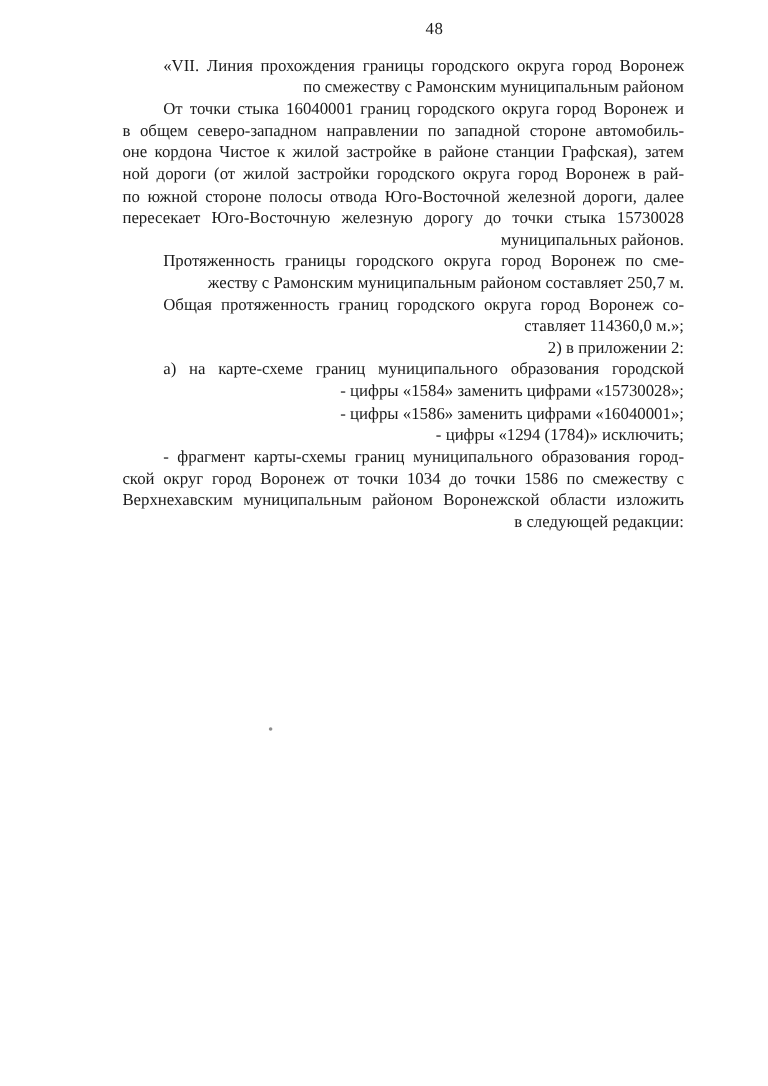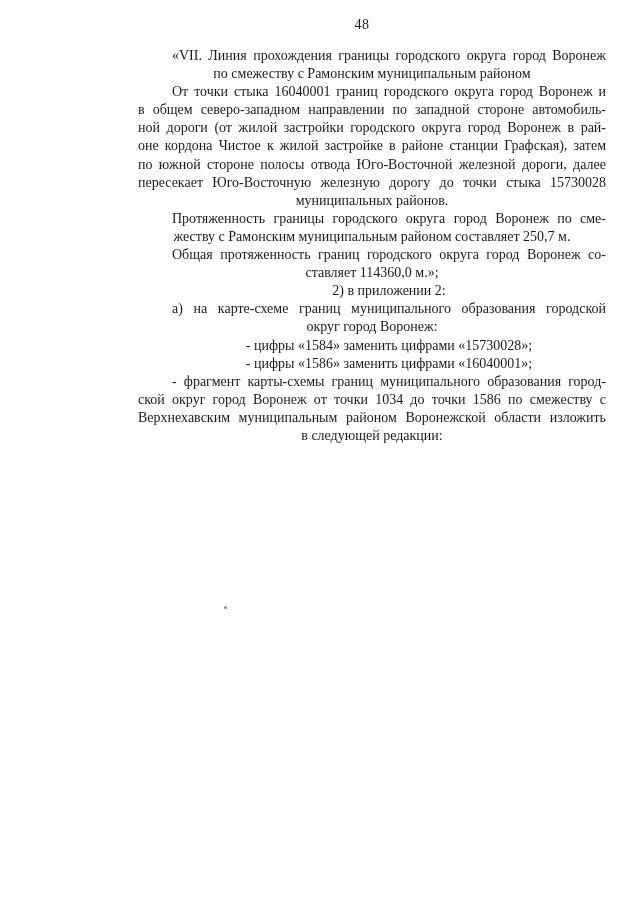--- a/index.html
+++ b/index.html
@@ -28,25 +28,24 @@
     font-size: 14px;
     letter-spacing: 0.5px;
   }
   .text-block {
     position: absolute;
     top: 47px;
     left: 102px;
     width: 468px;
     font-size: 14px;
     line-height: 18.1px;
-    margin-left: 36px;
   }
   .line {
     white-space: normal;
-    text-align: center;
+    text-align: right;
   }
   .line.fill {
     text-align: justify;
     text-align-last: justify;
   }
   .line.indent {
     text-indent: 34px;
   }
   .scan-speck {
     position: absolute;
@@ -62,34 +61,34 @@
 <body>
 
 <div class="page">
   <div class="page-number">48</div>
 
   <div class="text-block">
       <div class="line indent fill">«VII. Линия прохождения границы городского округа город Воронеж</div>
       <div class="line">по смежеству с Рамонским муниципальным районом</div>
       <div class="line indent fill">От точки стыка 16040001 границ городского округа город Воронеж и</div>
       <div class="line fill">в общем северо-западном направлении по западной стороне автомобиль-</div>
+      <div class="line fill">оне кордона Чистое к жилой застройке в районе станции Графская), затем</div>
       <div class="line fill">ной дороги (от жилой застройки городского округа город Воронеж в рай-</div>
-      <div class="line fill">оне кордона Чистое к жилой застройке в районе станции Графская), затем</div>
       <div class="line fill">по южной стороне полосы отвода Юго-Восточной железной дороги, далее</div>
       <div class="line fill">пересекает Юго-Восточную железную дорогу до точки стыка 15730028</div>
       <div class="line">муниципальных районов.</div>
       <div class="line indent fill">Протяженность границы городского округа город Воронеж по сме-</div>
       <div class="line">жеству с Рамонским муниципальным районом составляет 250,7 м.</div>
       <div class="line indent fill">Общая протяженность границ городского округа город Воронеж со-</div>
       <div class="line">ставляет 114360,0 м.»;</div>
       <div class="line indent">2) в приложении 2:</div>
       <div class="line indent fill">а) на карте-схеме границ муниципального образования городской</div>
-      <div class="line">округ город Воронеж:</div>
       <div class="line indent">- цифры «1584» заменить цифрами «15730028»;</div>
       <div class="line indent">- цифры «1586» заменить цифрами «16040001»;</div>
+      <div class="line indent">- цифры «1294 (1784)» исключить;</div>
       <div class="line indent fill">- фрагмент карты-схемы границ муниципального образования город-</div>
       <div class="line fill">ской округ город Воронеж от точки 1034 до точки 1586 по смежеству с</div>
       <div class="line fill">Верхнехавским муниципальным районом Воронежской области изложить</div>
       <div class="line">в следующей редакции:</div>
     </div>
 
   <div class="scan-speck"></div>
 </div>
 
 </body></html>

